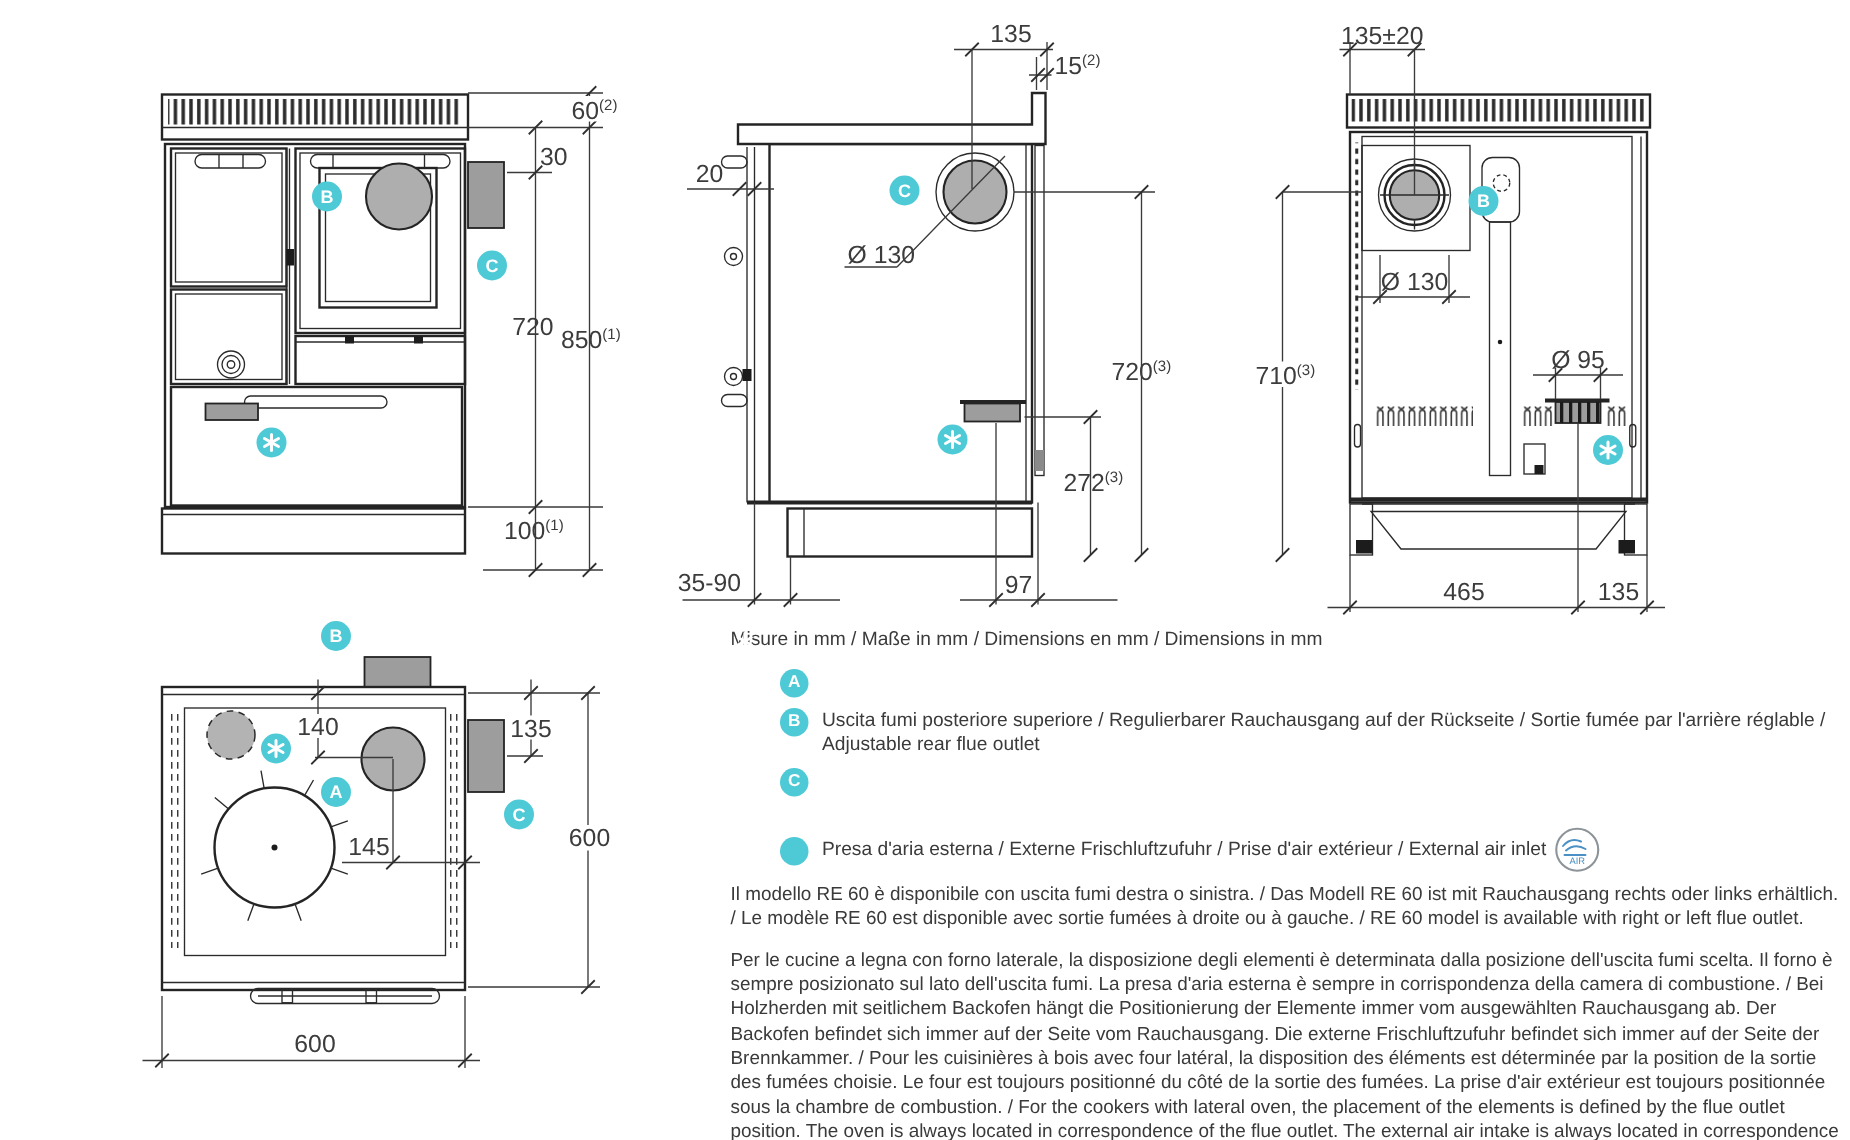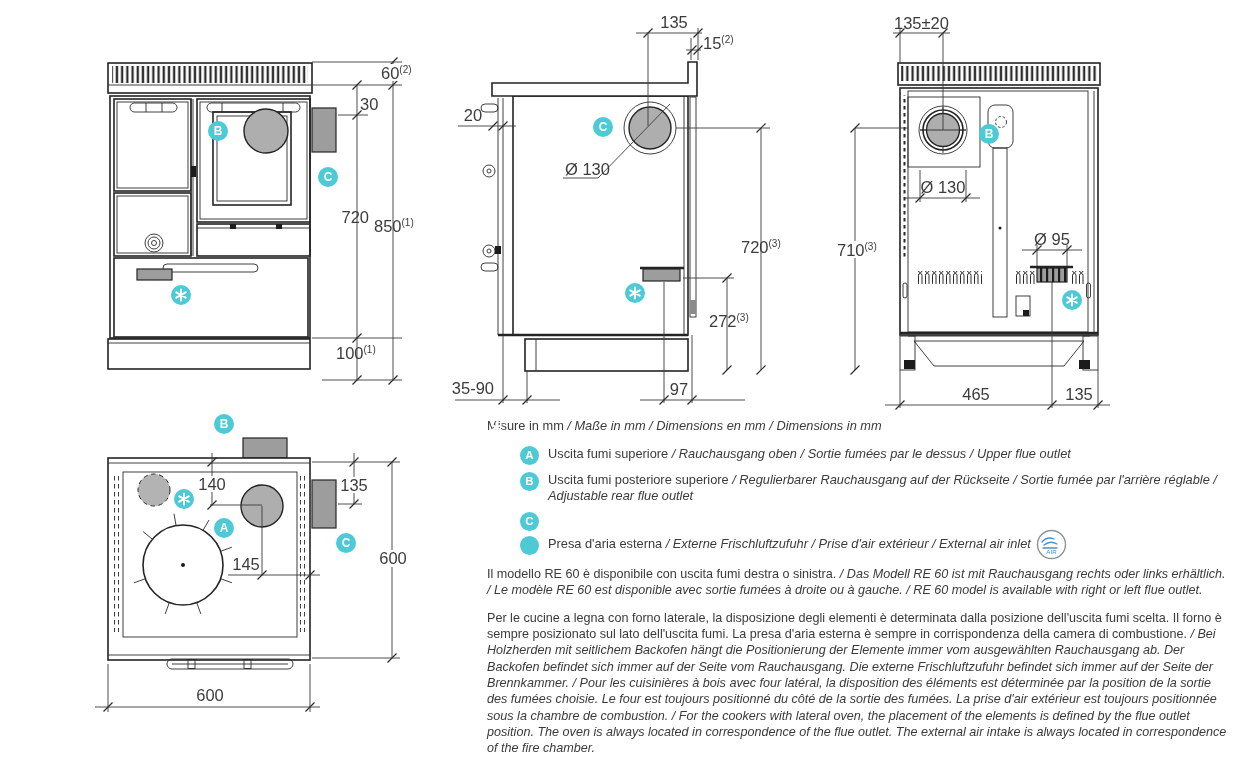--- a/index.html
+++ b/index.html
@@ -23,21 +23,21 @@
   .badge circle{fill:#4ec9d6}
   .badge text{fill:#fff;font:700 12px "Liberation Sans",sans-serif;text-anchor:middle}
   .star{stroke:#fff;stroke-width:2;stroke-linecap:round;fill:none}
   
   .textcol{position:absolute;color:#3a3a3a}
   .units{font-size:12.8px;line-height:15px;color:#3a3a3a}
   .lrow{display:flex;gap:9px;margin-left:33px;align-items:flex-start}
   .lbadge{flex:0 0 auto;width:19px;height:19px;border-radius:50%;background:#4ec9d6;color:#fff;
           font:700 11.5px/19px "Liberation Sans",sans-serif;text-align:center}
   .ltext{font-size:12.8px;line-height:15.6px}
-  .it{font-style:italic}
+  .it{}
   .note{font-size:12.6px;line-height:16.3px;margin:11px 0 0}
   .airlogo{position:static;display:inline-block;vertical-align:middle;margin:-9px 0 -9px 5px}
 </style>
 </head>
 <body>
 
 <div id="stage">
 <svg width="1233" height="760" viewBox="0 0 1233 760">
   <defs>
     <pattern id="hatchA" width="5.2" height="18" patternUnits="userSpaceOnUse">
@@ -306,33 +306,32 @@
           <text y="4.2">C</text>
         </g>
   </g>
 </svg>
 
 <div class="textcol" style="left:487px;top:418px;width:742px">
   <div class="units"><span>Misure in mm</span><span class="it"> / Maße in mm / Dimensions en mm / Dimensions in mm</span></div>
 
   <div class="lrow" style="margin-top:13px">
     <span class="lbadge">A</span>
-    <span class="ltext"><span>Uscita fumi superiore</span><span class="it"> / Rauchausgang oben / Sortie fumées par le dessus / Upper flue outlet</span></span>
   </div>
 
   <div class="lrow" style="margin-top:7px">
     <span class="lbadge">B</span>
     <span class="ltext"><span>Uscita fumi posteriore superiore</span><span class="it"> / Regulierbarer Rauchausgang auf der Rückseite / Sortie fumée par l'arrière réglable / Adjustable rear flue outlet</span></span>
   </div>
 
   <div class="lrow" style="margin-top:9px">
     <span class="lbadge">C</span>
   </div>
 
-  <div class="lrow" style="margin-top:5px">
+  <div class="lrow" style="margin-top:27px">
     <span class="lbadge">
           <svg width="19" height="19" viewBox="0 0 19 19">
             <path d="M9.5,4.3V14.7 M5,7L14,12 M5,12L14,7" stroke="#fff" stroke-width="1.9" stroke-linecap="round" fill="none"></path>
           </svg>
         </span>
     <span class="ltext"><span>Presa d'aria esterna</span><span class="it"> / Externe Frischluftzufuhr / Prise d'air extérieur / External air inlet</span><svg class="airlogo" width="31" height="31" viewBox="0 0 31 31">
             <circle cx="15.5" cy="15.5" r="14" fill="#fff" stroke="#8c9499" stroke-width="1.4"></circle>
             <path d="M6,13 q5,-6 12,-3 M8,16 q6,-5 13,-1 M7,19 h14" stroke="#4a90c4" stroke-width="1.3" fill="none" stroke-linecap="round"></path>
             <text x="15.5" y="25" text-anchor="middle" font-size="6.2" fill="#4a90c4" font-family="Liberation Sans, sans-serif">AIR</text>
           </svg></span>

